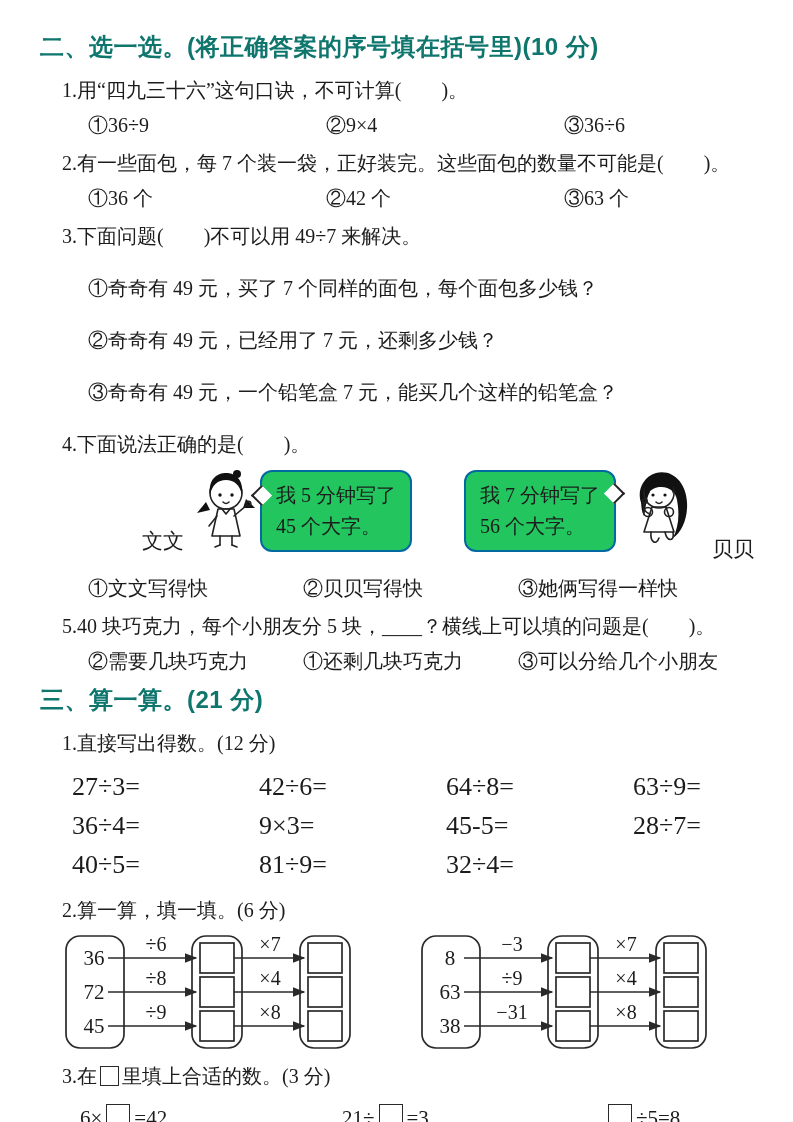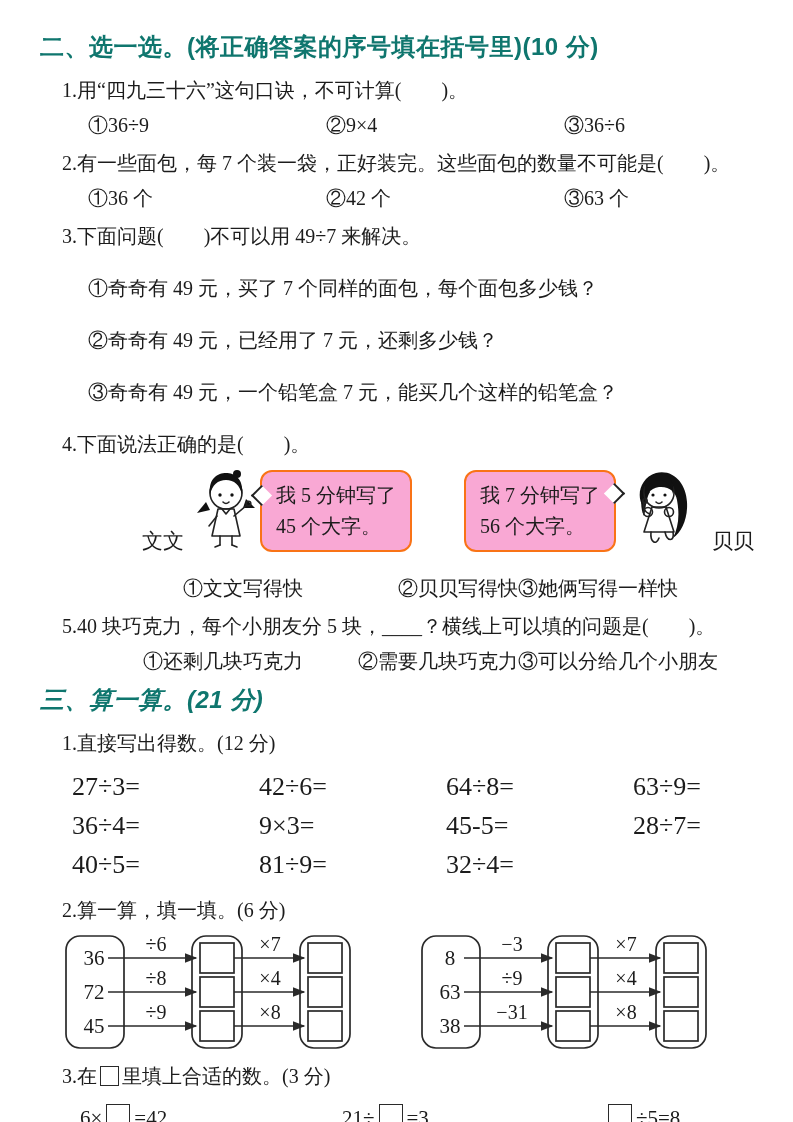--- a/index.html
+++ b/index.html
@@ -8,37 +8,37 @@
     background:#ffffff;color:#1c1c1c;
     font-family:"Liberation Serif","DejaVu Serif",serif;
     font-size:20px;
   }
   .page{padding:32px 26px 0 40px;}
   .sec-heading{
     font-family:"Liberation Sans","DejaVu Sans",sans-serif;
     font-weight:700;font-size:24px;line-height:1.25;
     margin:0 0 14px 0;letter-spacing:.5px;color:#0f766e;
   }
-  .sec-heading.second{margin-top:2px;font-style:italic;}
+  .sec-heading.second{margin-top:2px;}
   .q{padding-left:22px;line-height:1.4;margin:8px 0;}
   .sub{padding-left:48px;line-height:1.4;margin:24px 0;}
   .opts{display:flex;padding-left:48px;margin:8px 0 10px 0;}
   .opts .opt{width:238px;}
-  .opts.narrow .opt{width:215px;text-align:right;}
+  .opts.narrow .opt{width:215px;}
   .opts .opt:last-child{width:auto;}
   
   .illu-row{display:flex;align-items:flex-start;margin:4px 0 4px 150px;gap:52px;}
   .pair{display:flex;align-items:flex-start;}
   .girl-wrap{position:relative;flex:0 0 auto;}
   .girl-label{position:absolute;font-size:21px;white-space:nowrap;}
   .label-left{left:-48px;bottom:4px;}
-  .label-right{right:-50px;bottom:12px;}
+  .label-right{right:-50px;bottom:4px;}
   .bubble{
-    position:relative;border:2px solid #f97316;border-radius:12px;
-    background:#f9a8d4;padding:8px 14px;line-height:1.55;font-size:20px;
+    position:relative;border:2px solid #0369a1;border-radius:12px;
+    background:#22c55e;padding:8px 14px;line-height:1.55;font-size:20px;
     margin-top:4px;white-space:nowrap;
   }
   .bubble.tail-left::before{
     content:"";position:absolute;left:-8px;top:16px;width:13px;height:13px;
     background:#fff;border-left:2px solid #222;border-bottom:2px solid #222;
     transform:rotate(45deg);
   }
   .bubble.tail-right::before{
     content:"";position:absolute;right:-8px;top:14px;width:13px;height:13px;
     background:#fff;border-right:2px solid #222;border-top:2px solid #222;
@@ -153,22 +153,22 @@
   </div>
 
   <div class="opts narrow">
     <span class="opt">①文文写得快</span>
     <span class="opt">②贝贝写得快</span>
     <span class="opt">③她俩写得一样快</span>
   </div>
 
   <div class="q">5.40 块巧克力，每个小朋友分 5 块，____？横线上可以填的问题是(　　)。</div>
   <div class="opts narrow">
+    <span class="opt">②需要几块巧克力</span>
     <span class="opt">①还剩几块巧克力</span>
-    <span class="opt">②需要几块巧克力</span>
     <span class="opt">③可以分给几个小朋友</span>
   </div>
 
   <h2 class="sec-heading second">三、算一算。(21 分)</h2>
 
   <div class="q">1.直接写出得数。(12 分)</div>
   <div class="eq-grid">
     <span>27÷3=</span>
     <span>42÷6=</span>
     <span>64÷8=</span>

